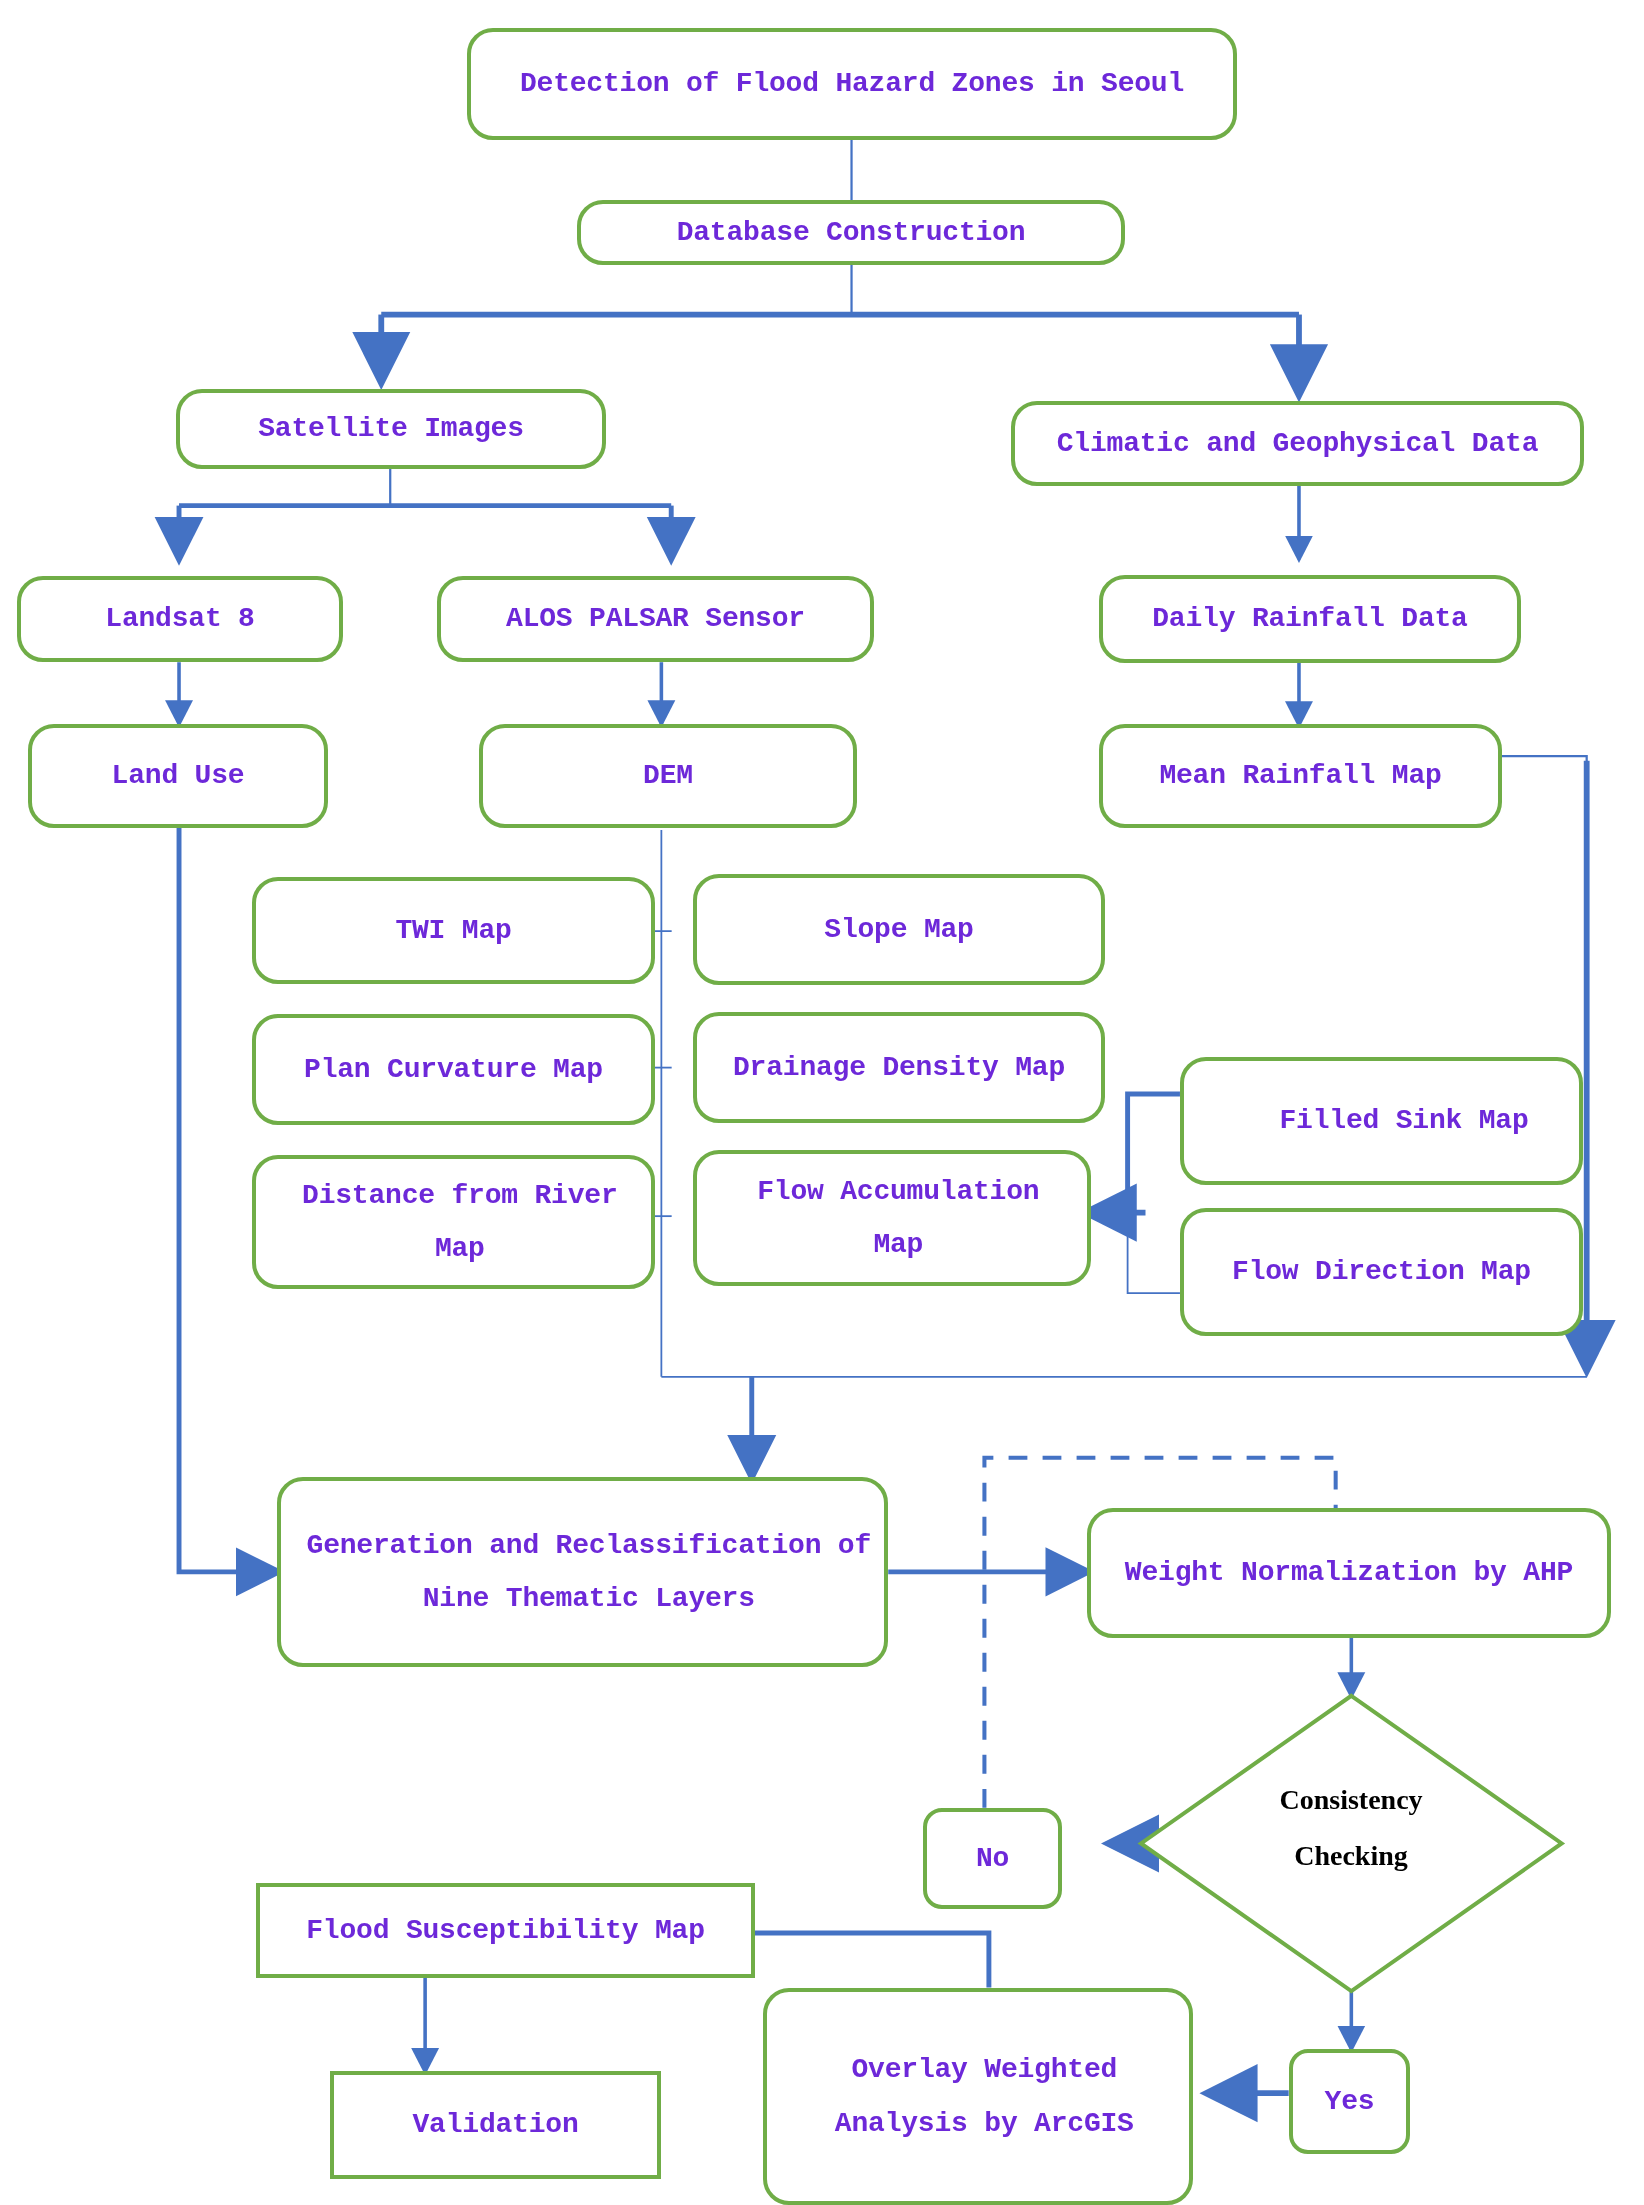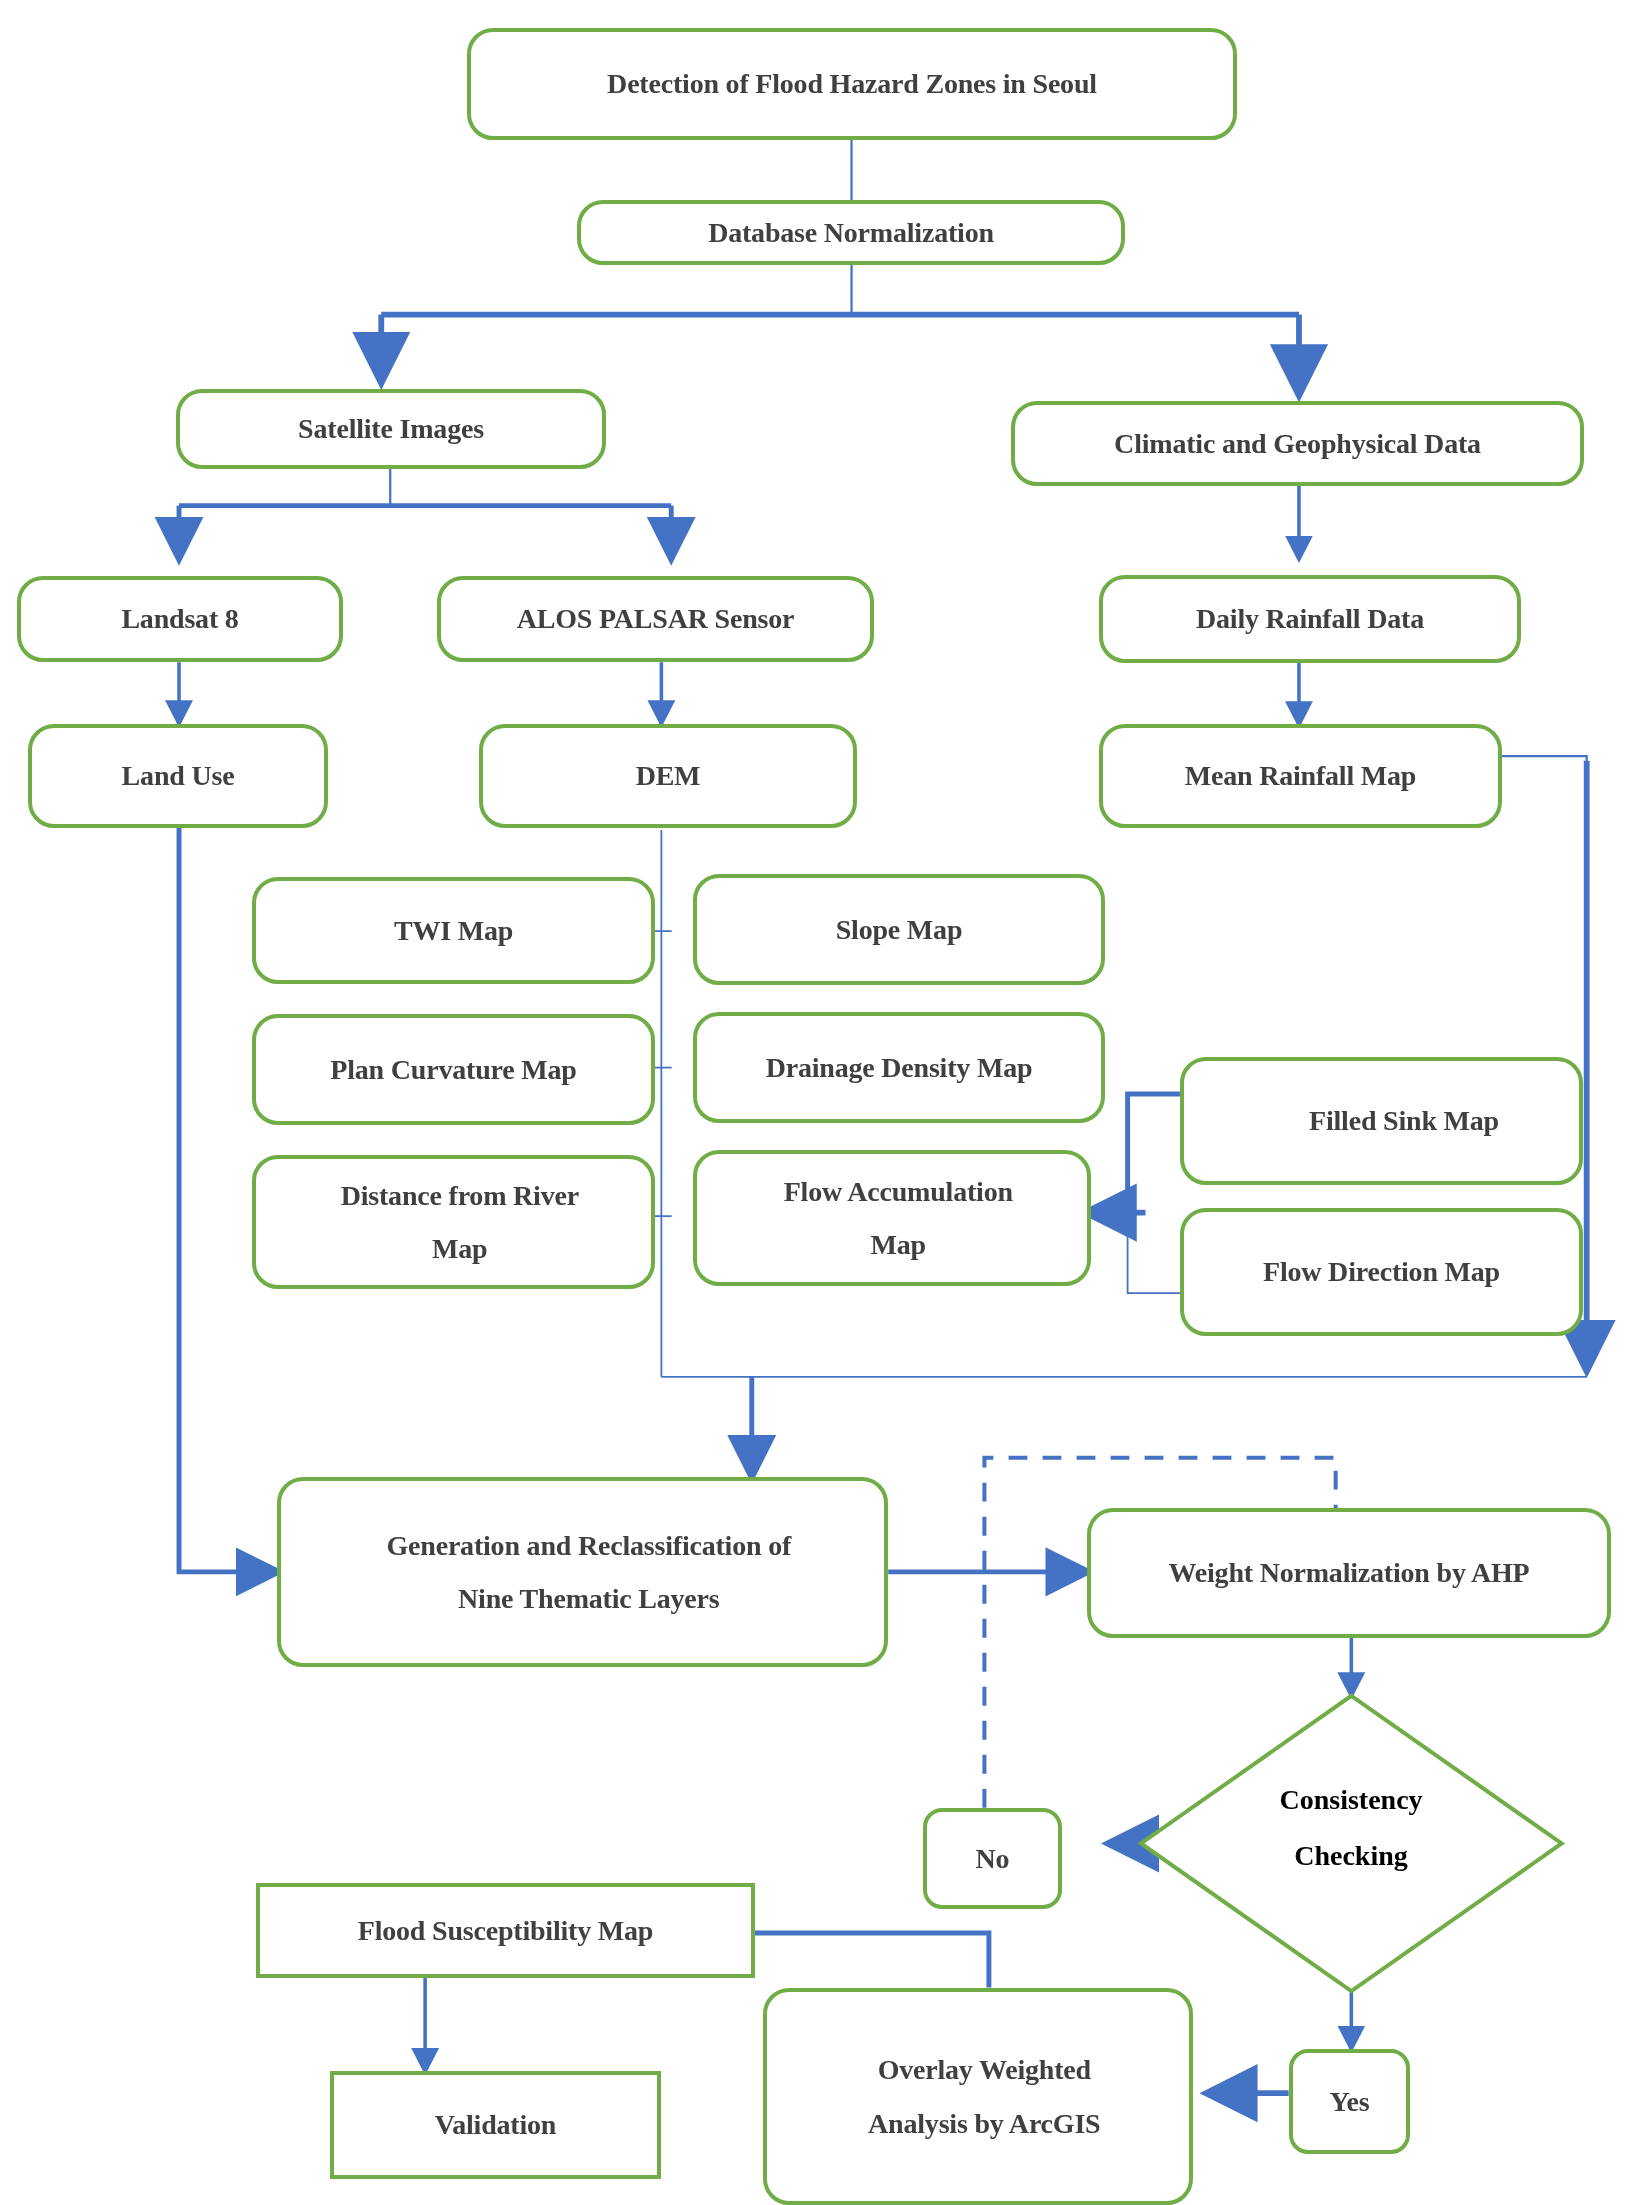--- a/index.html
+++ b/index.html
@@ -26,23 +26,23 @@
   }
   .node {
     position: absolute;
     box-sizing: border-box;
     border: 4px solid #70AD47;
     background: #ffffff;
     display: flex;
     align-items: center;
     justify-content: center;
     text-align: center;
-    color: #404040;
+    color: #6d28d9;
     font-weight: bold;
-    font-family: Liberation Serif, serif;
+    font-family: Liberation Mono, monospace;
     line-height: 1.9;
     letter-spacing: -0.2px;
   }
   .node.rounded { border-radius: 26px; }
   .node.sharp   { border-radius: 0; margin-left: 48px; }
   .node span { display: block; width: 100%; padding: 0 6.3px; }
   .diamond-label {
     position: absolute;
     display: flex;
     flex-direction: column;
@@ -130,21 +130,21 @@
 
   <svg class="layer" viewBox="0 0 3674 4928" xmlns="http://www.w3.org/2000/svg">
     <polygon points="3020,3790 3490,4120 3020,4450 2550,4120" fill="#ffffff" stroke="#70AD47" stroke-width="9"></polygon>
   </svg>
 
   <div class="node rounded" style="left:467px; top:28px; width:770px; height:112px; font-size:28px;">
     <span>Detection of Flood Hazard Zones in Seoul</span>
   </div>
 
   <div class="node rounded" style="left:577px; top:200px; width:548px; height:65px; font-size:28px;">
-    <span>Database Normalization</span>
+    <span>Database Construction</span>
   </div>
 
   <div class="node rounded" style="left:176px; top:389px; width:430px; height:80px; font-size:28px;">
     <span>Satellite Images</span>
   </div>
 
   <div class="node rounded" style="left:1011px; top:401px; width:573px; height:85px; font-size:28px;">
     <span>Climatic and Geophysical Data</span>
   </div>
 

